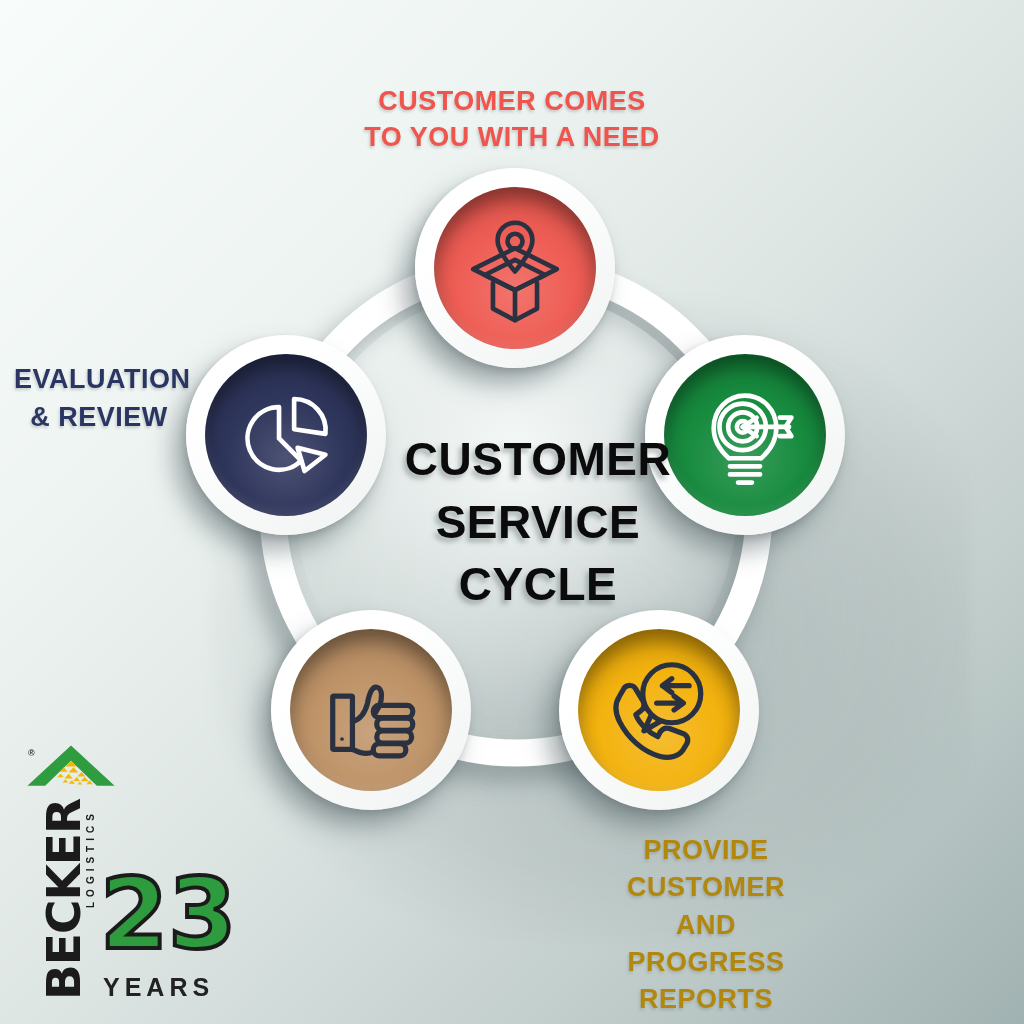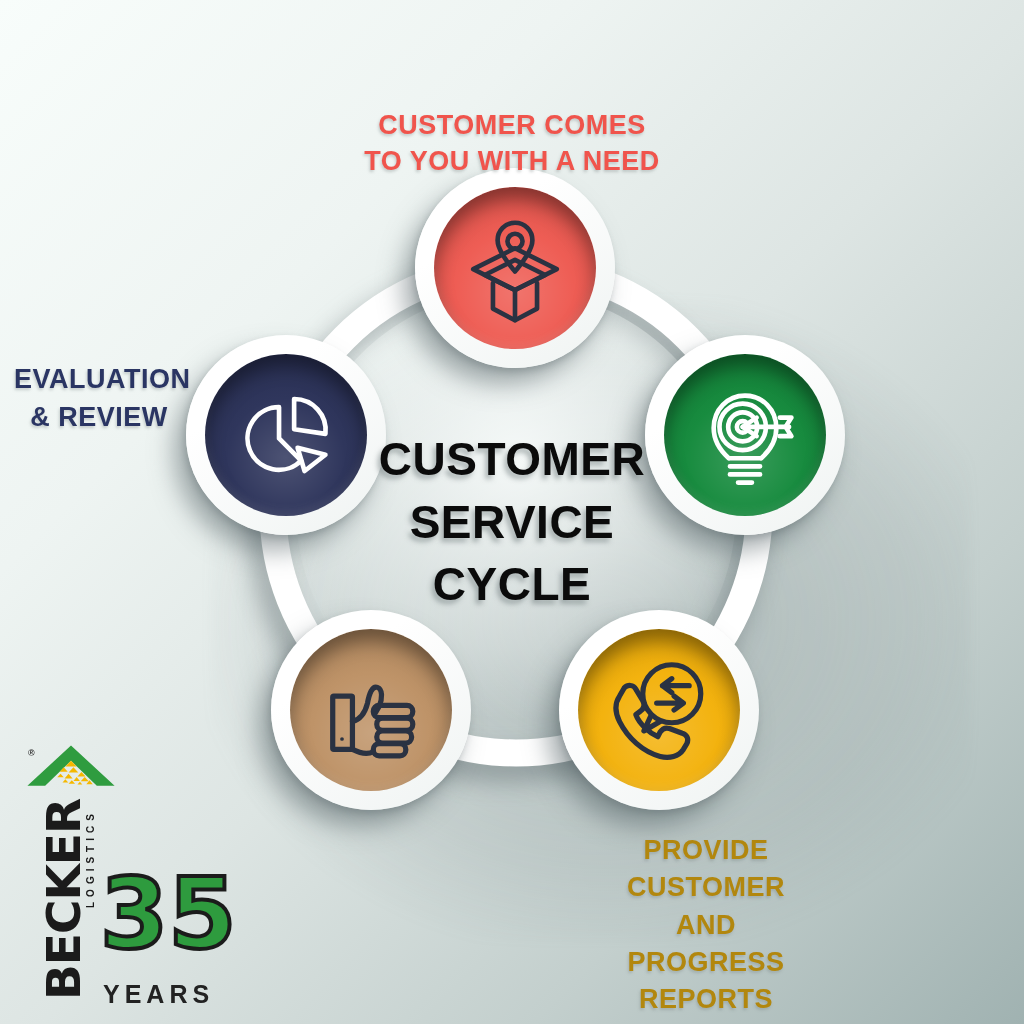--- a/index.html
+++ b/index.html
@@ -38,37 +38,37 @@
 
   
   .label{position:absolute;font-weight:bold;text-align:center;letter-spacing:0.5px;
     text-shadow:-1px 2px 3px rgba(115,125,127,0.35);}
   .label-top{left:362px;top:84px;width:300px;font-size:27px;line-height:1.32;}
   .label-right{left:823px;top:312px;width:195px;font-size:26px;line-height:1.38;}
   .label-bottom-right{left:606px;top:832px;width:200px;font-size:27px;line-height:1.38;}
   .label-bottom-left{left:227px;top:838px;width:190px;font-size:27px;line-height:1.42;}
   .label-left{left:14px;top:360px;width:170px;font-size:27px;line-height:1.42;}
 
-  .title{position:absolute;left:362px;top:428px;width:300px;text-align:center;
+  .title{position:absolute;left:388px;top:428px;width:300px;text-align:center;
     font-size:46px;font-weight:bold;color:#0b0b0b;line-height:1.36;letter-spacing:0.5px;
     text-shadow:-3px 4px 5px rgba(108,120,122,0.5);}
 
   
   .logo{position:absolute;left:0;top:730px;width:220px;height:294px;}
   .roof{position:absolute;left:25px;top:8px;width:92px;height:52px;}
   .regmark{position:absolute;left:28px;top:18px;font-size:9px;color:#333;font-weight:bold;}
   .brand{position:absolute;left:36px;top:270px;width:212px;transform:rotate(-90deg);transform-origin:0 0;
     font-family:"DejaVu Sans",sans-serif;font-weight:bold;font-size:47px;letter-spacing:-1px;color:#1b1b1b;}
   .subbrand{position:absolute;left:85px;top:178px;width:120px;transform:rotate(-90deg);transform-origin:0 0;
     font-size:10px;font-weight:bold;letter-spacing:5px;color:#1b1b1b;}
   .years-number{position:absolute;left:100px;top:135px;
     font-family:"DejaVu Sans",sans-serif;font-weight:bold;font-size:98px;line-height:1;
     -webkit-text-stroke:4px #1b1b1b;}
   .years-label{position:absolute;left:103px;top:243px;font-size:25px;font-weight:bold;
-    letter-spacing:5px;color:#222;margin-top:7px;}
+    letter-spacing:5px;color:#222;}
 </style>
 </head>
 <body>
 
 <div class="canvas">
 
   <div class="ambient"></div>
 
   <svg class="ring-svg" width="1024" height="1024">
     <circle cx="516" cy="510" r="243" fill="none" stroke="#FFFFFF" stroke-width="27"></circle>
@@ -148,21 +148,21 @@
       <svg viewBox="0 0 100 100">
         <g fill="none" stroke="currentColor" stroke-width="4" stroke-linecap="round" stroke-linejoin="round">
           <path d="M44 26 A27 27 0 1 0 63 72 L44 53 Z"></path>
           <path d="M57 19 A27 27 0 0 1 84 49 L57 45 Z"></path>
           <path d="M60 61 L84 67 L66 81 Z"></path>
         </g>
       </svg>
     </div>
   </div>
 
-  <div class="label label-top" style="color: rgb(240, 84, 76); margin-top: 24px;">CUSTOMER COMES TO YOU WITH A NEED</div>
+  <div class="label label-top" style="color: rgb(240, 84, 76);">CUSTOMER COMES TO YOU WITH A NEED</div>
   <div class="label label-bottom-right" style="color: rgb(178, 135, 14);">PROVIDE CUSTOMER AND PROGRESS REPORTS</div>
   <div class="label label-left" style="color: rgb(42, 53, 99);">EVALUATION &amp; REVIEW</div>
 
   <div class="title">CUSTOMER SERVICE CYCLE</div>
 
   <div class="logo">
     <svg class="roof" viewBox="0 0 114 60">
       <path d="M3 57 L57 7 L111 57 L89 57 L57 26 L25 57 Z" fill="#2F9C3F"></path>
       <g fill="#F5B800">
         <polygon points="57,26 50,33 64,33"></polygon>
@@ -175,17 +175,17 @@
         <polygon points="74,46 69,51.5 79,51.5"></polygon>
         <polygon points="50,49 46.5,53 53.5,53"></polygon>
         <polygon points="58,50 54,54.5 62,54.5"></polygon>
         <polygon points="68,52 65,55.5 71,55.5"></polygon>
         <polygon points="80,50 76,55 84,55"></polygon>
       </g>
     </svg>
     <div class="regmark">®</div>
     <div class="brand">BECKER</div>
     <div class="subbrand">LOGISTICS</div>
-    <div class="years-number" style="color: rgb(46, 155, 62);">35</div>
+    <div class="years-number" style="color: rgb(46, 155, 62);">23</div>
     <div class="years-label">YEARS</div>
   </div>
 
 </div>
 
 </body></html>

